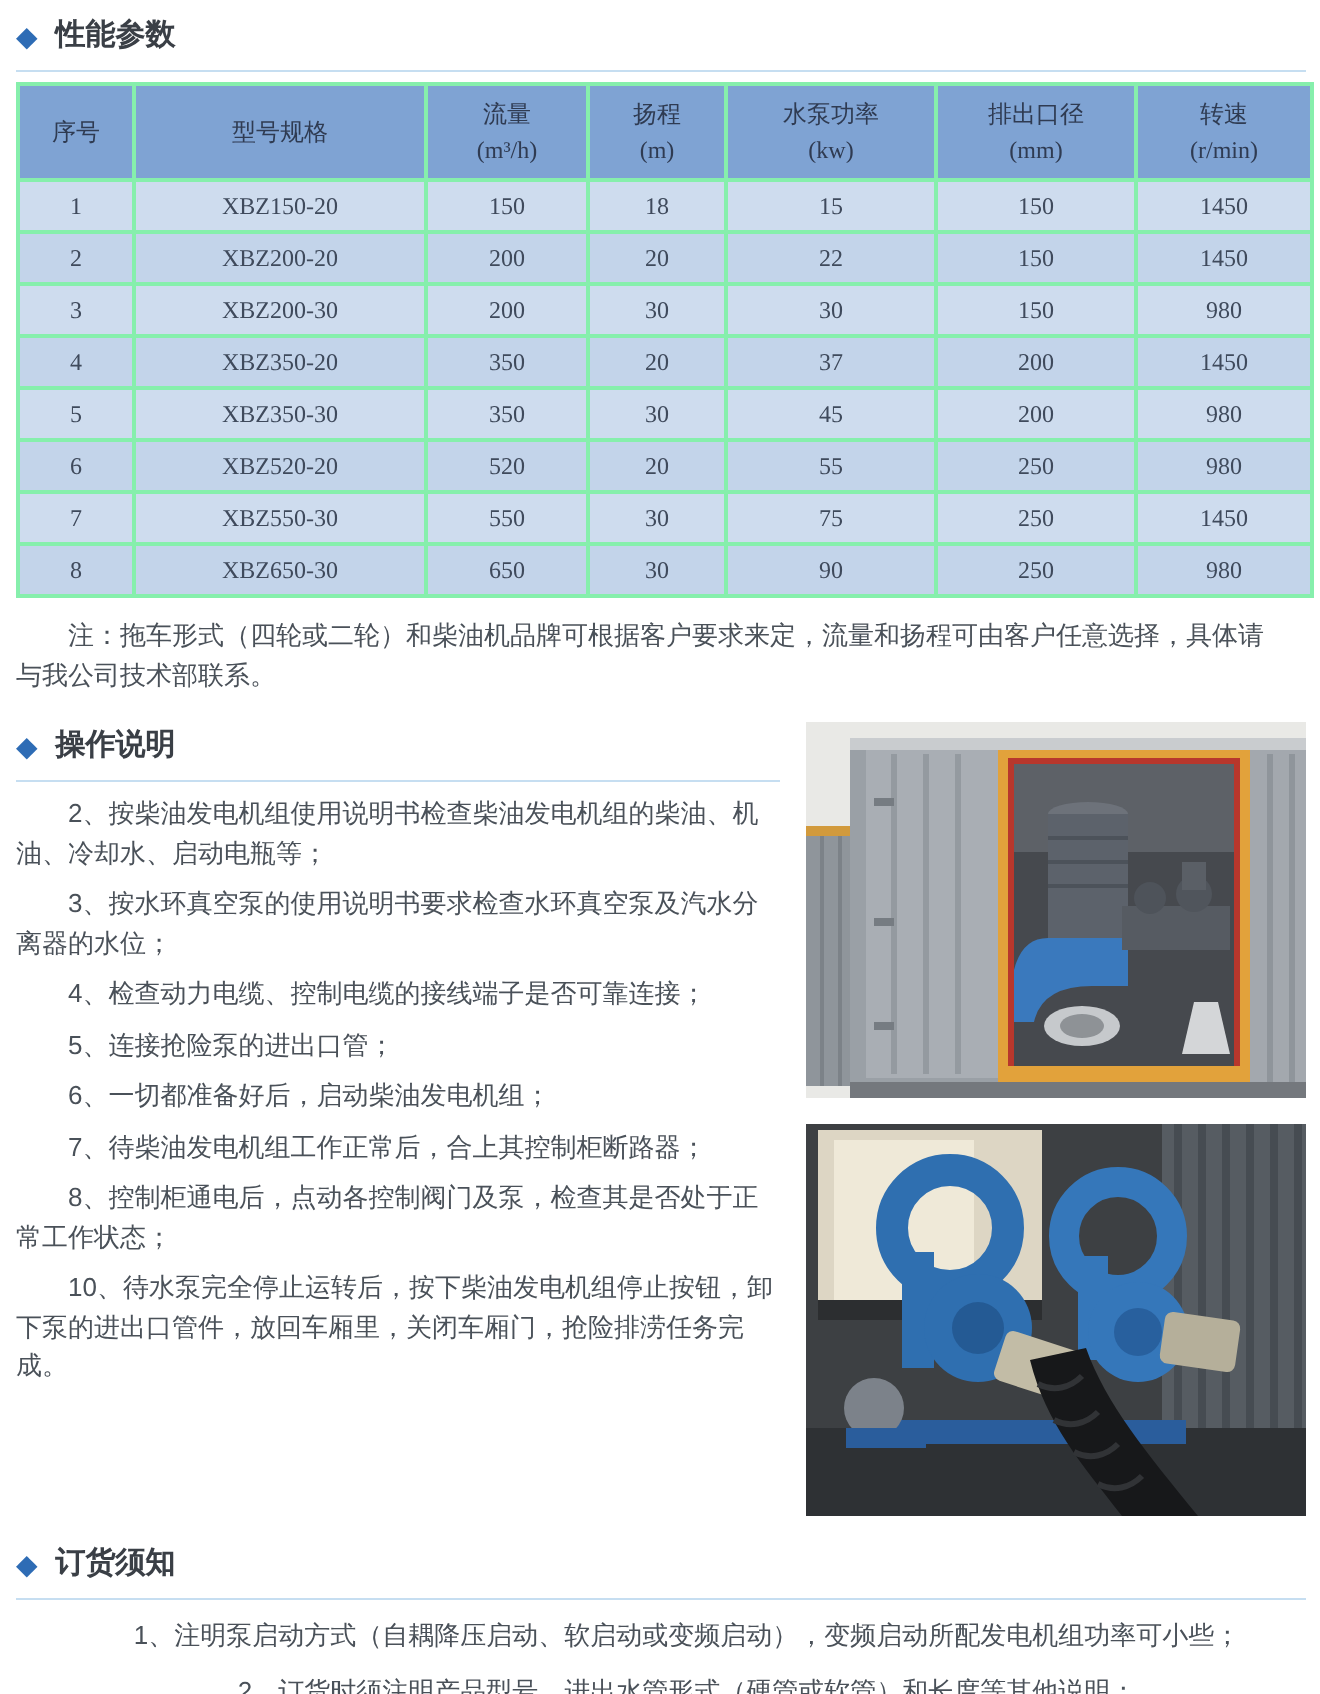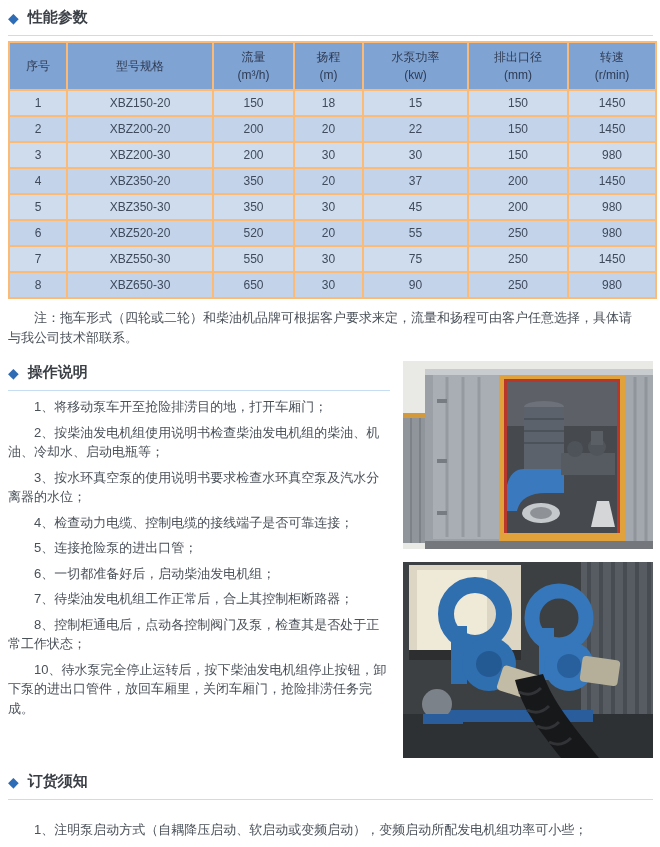--- a/index.html
+++ b/index.html
@@ -29,21 +29,22 @@
     font-size:15px;font-weight:bold;color:var(--heading-text);
     border-bottom:1px solid var(--heading-rule);
     padding:2px 0 8px 0;
   }
   .diamond{color:var(--accent-blue);font-size:14px;line-height:1;}
 
   
   table.perf{
     border-collapse:separate;border-spacing:2px;
     width:645px;margin-top:5px;table-layout:fixed;
-    background:#fdba74;
+    background:#86efac;
+    font-family:Liberation Serif, serif;
   }
   table.perf th{
     background:var(--table-header-bg);color:var(--table-header-text);
     font-size:12px;font-weight:normal;height:46px;
     text-align:center;vertical-align:middle;padding:0;line-height:1.5;
   }
   table.perf td{
     font-size:12px;color:var(--cell-text);
     height:24px;text-align:center;vertical-align:middle;padding:0;
   }
@@ -64,21 +65,21 @@
   .photos svg{display:block;}
   .photo-gap{height:13px;}
   .steps p, .order-items p{
     font-size:13px;line-height:1.5;color:var(--body-text);
     text-indent:2em;margin:6px 0;
   }
   .steps{margin-top:2px;}
   .clear{clear:both;}
 
   .order-section{margin-top:12px;}
-  .order-items p{margin:20px 0;}
+  .order-items p{margin:8px 0;text-align:center;}
 </style>
 </head>
 <body>
 
 <div class="page">
 
   <div class="section">
     <div class="sec-head">
       <span class="diamond">◆</span>
       <span>性能参数</span>
@@ -301,21 +302,20 @@
           <path d="M146 180 C154 184 162 182 168 176"></path>
         </g>
       </svg>
     </div>
 
     <div class="sec-head">
       <span class="diamond">◆</span>
       <span>操作说明</span>
     </div>
     <div class="steps" id="op-steps">
-        <p>1、将移动泵车开至抢险排涝目的地，打开车厢门；</p>
         <p>2、按柴油发电机组使用说明书检查柴油发电机组的柴油、机油、冷却水、启动电瓶等；</p>
         <p>3、按水环真空泵的使用说明书要求检查水环真空泵及汽水分离器的水位；</p>
         <p>4、检查动力电缆、控制电缆的接线端子是否可靠连接；</p>
         <p>5、连接抢险泵的进出口管；</p>
         <p>6、一切都准备好后，启动柴油发电机组；</p>
         <p>7、待柴油发电机组工作正常后，合上其控制柜断路器；</p>
         <p>8、控制柜通电后，点动各控制阀门及泵，检查其是否处于正常工作状态；</p>
         <p>10、待水泵完全停止运转后，按下柴油发电机组停止按钮，卸下泵的进出口管件，放回车厢里，关闭车厢门，抢险排涝任务完成。</p>
       </div>
     <div class="clear"></div>

